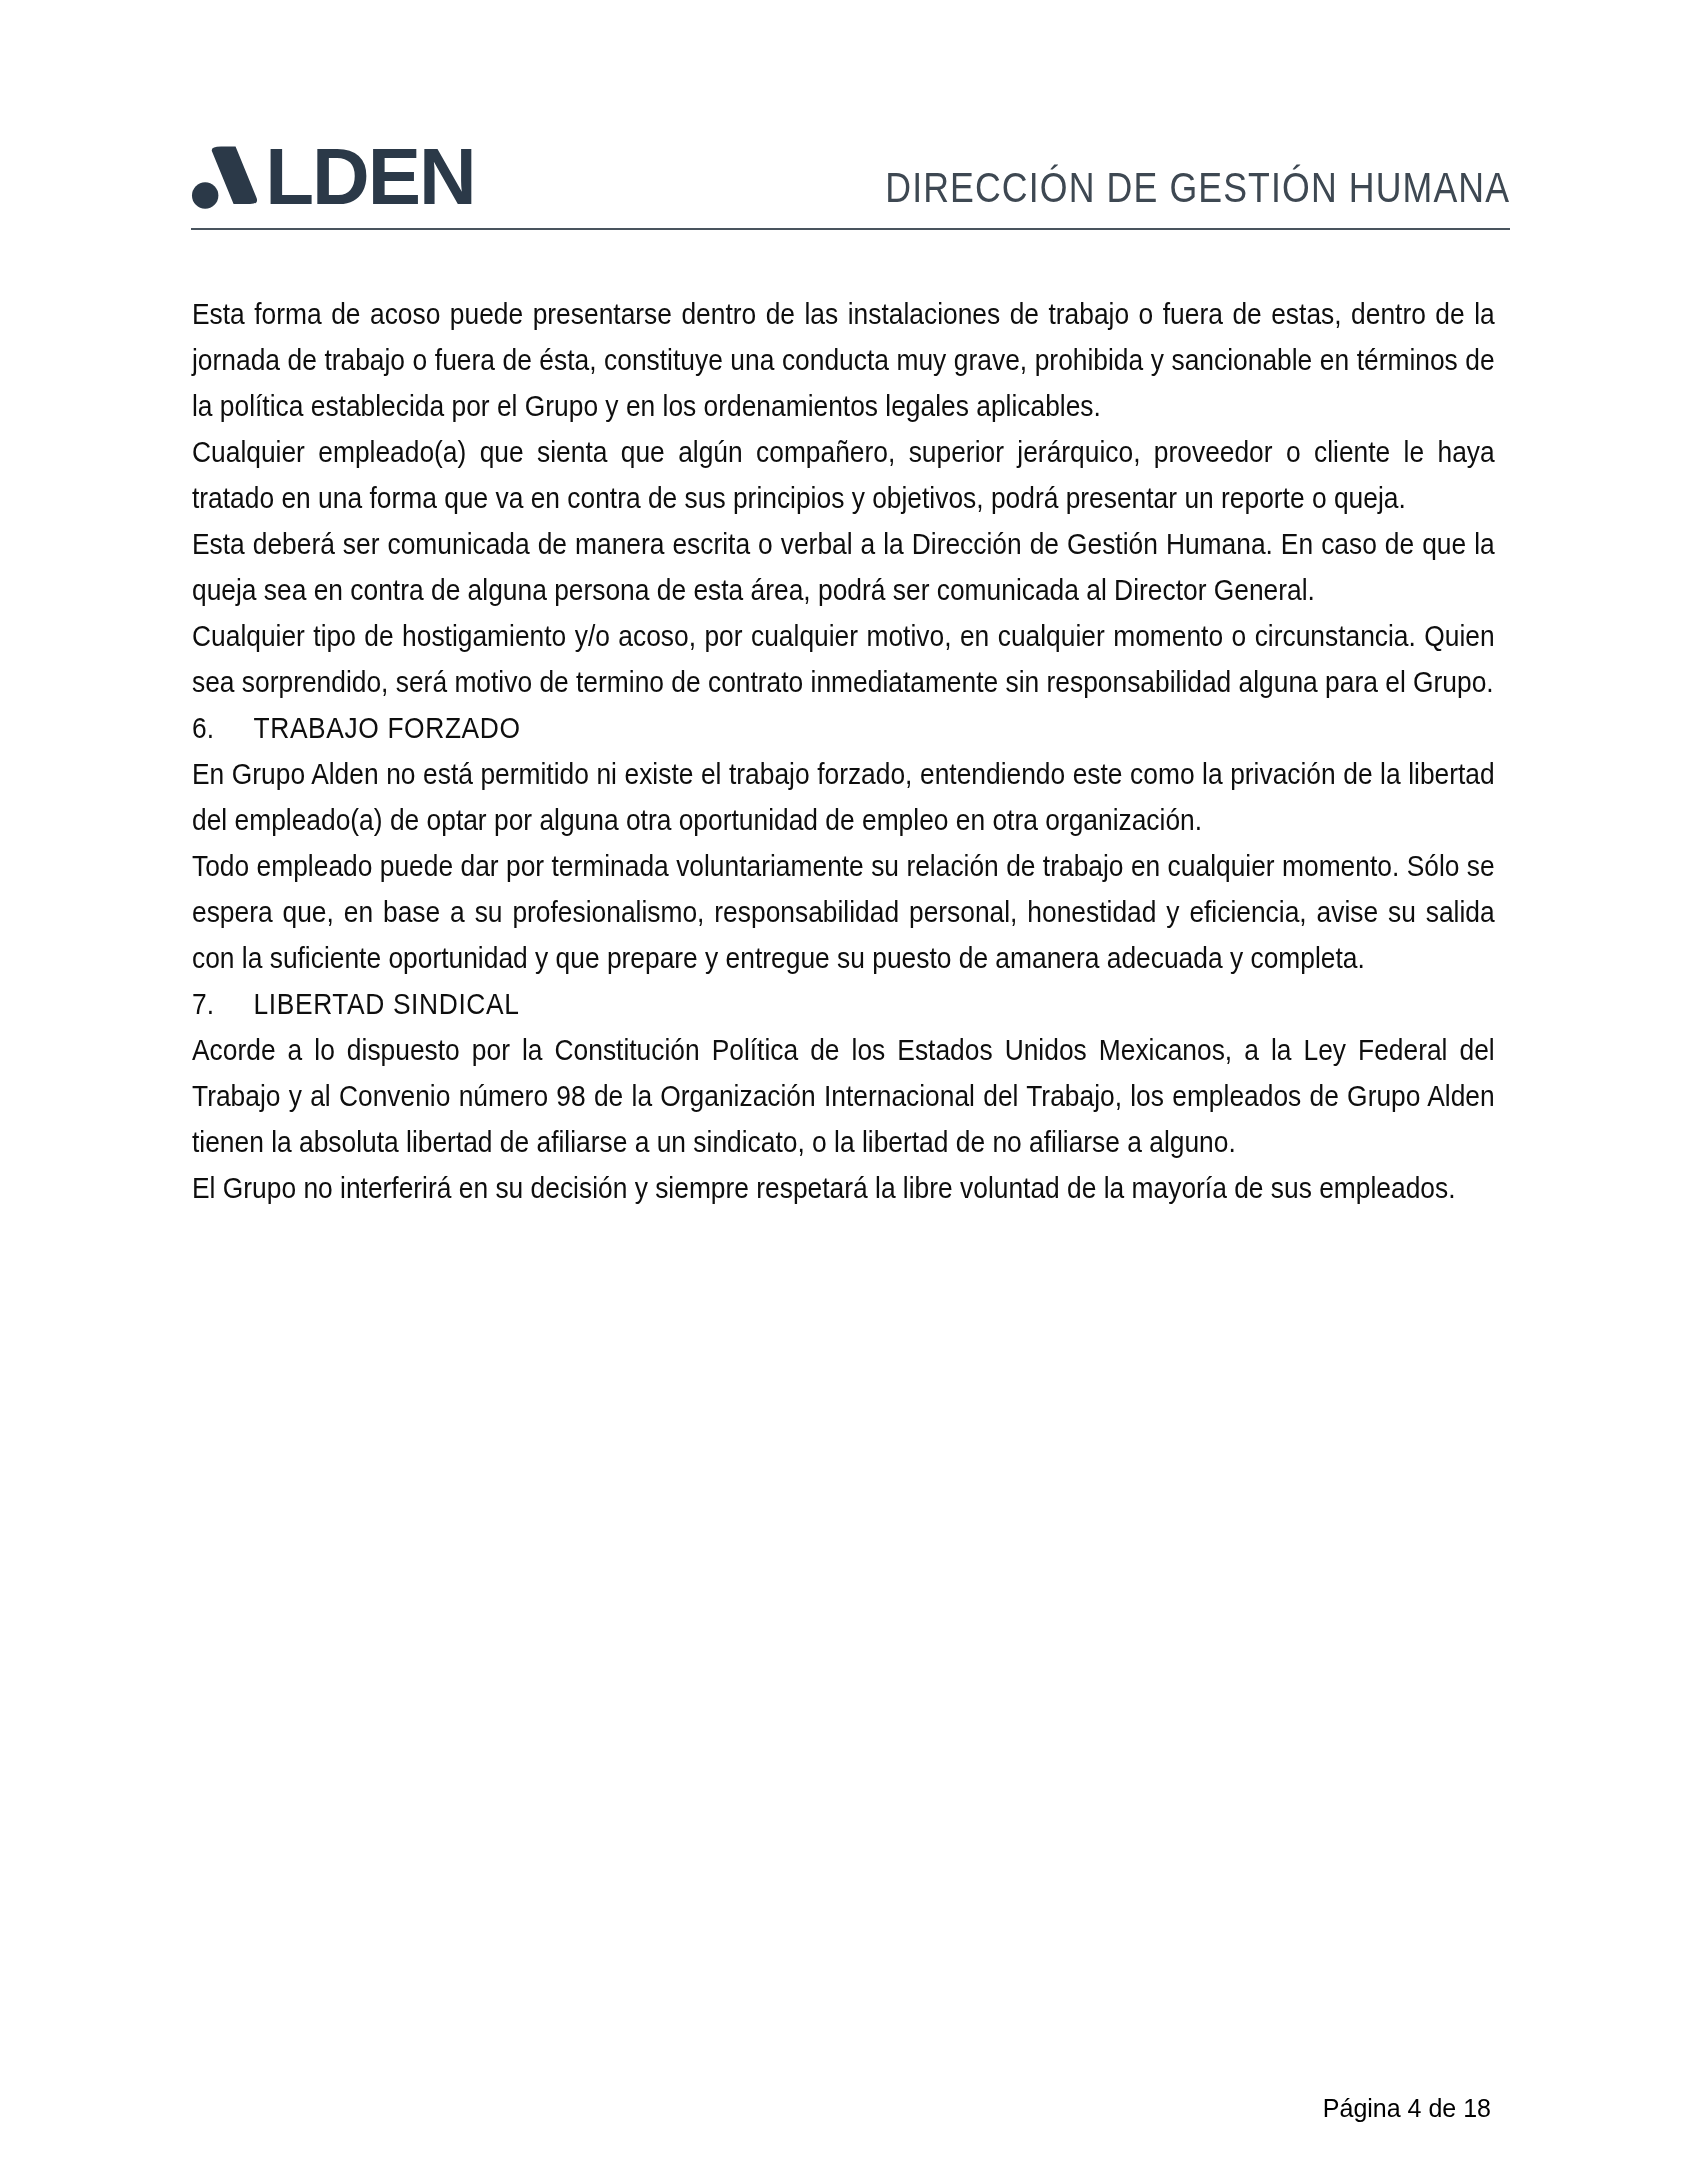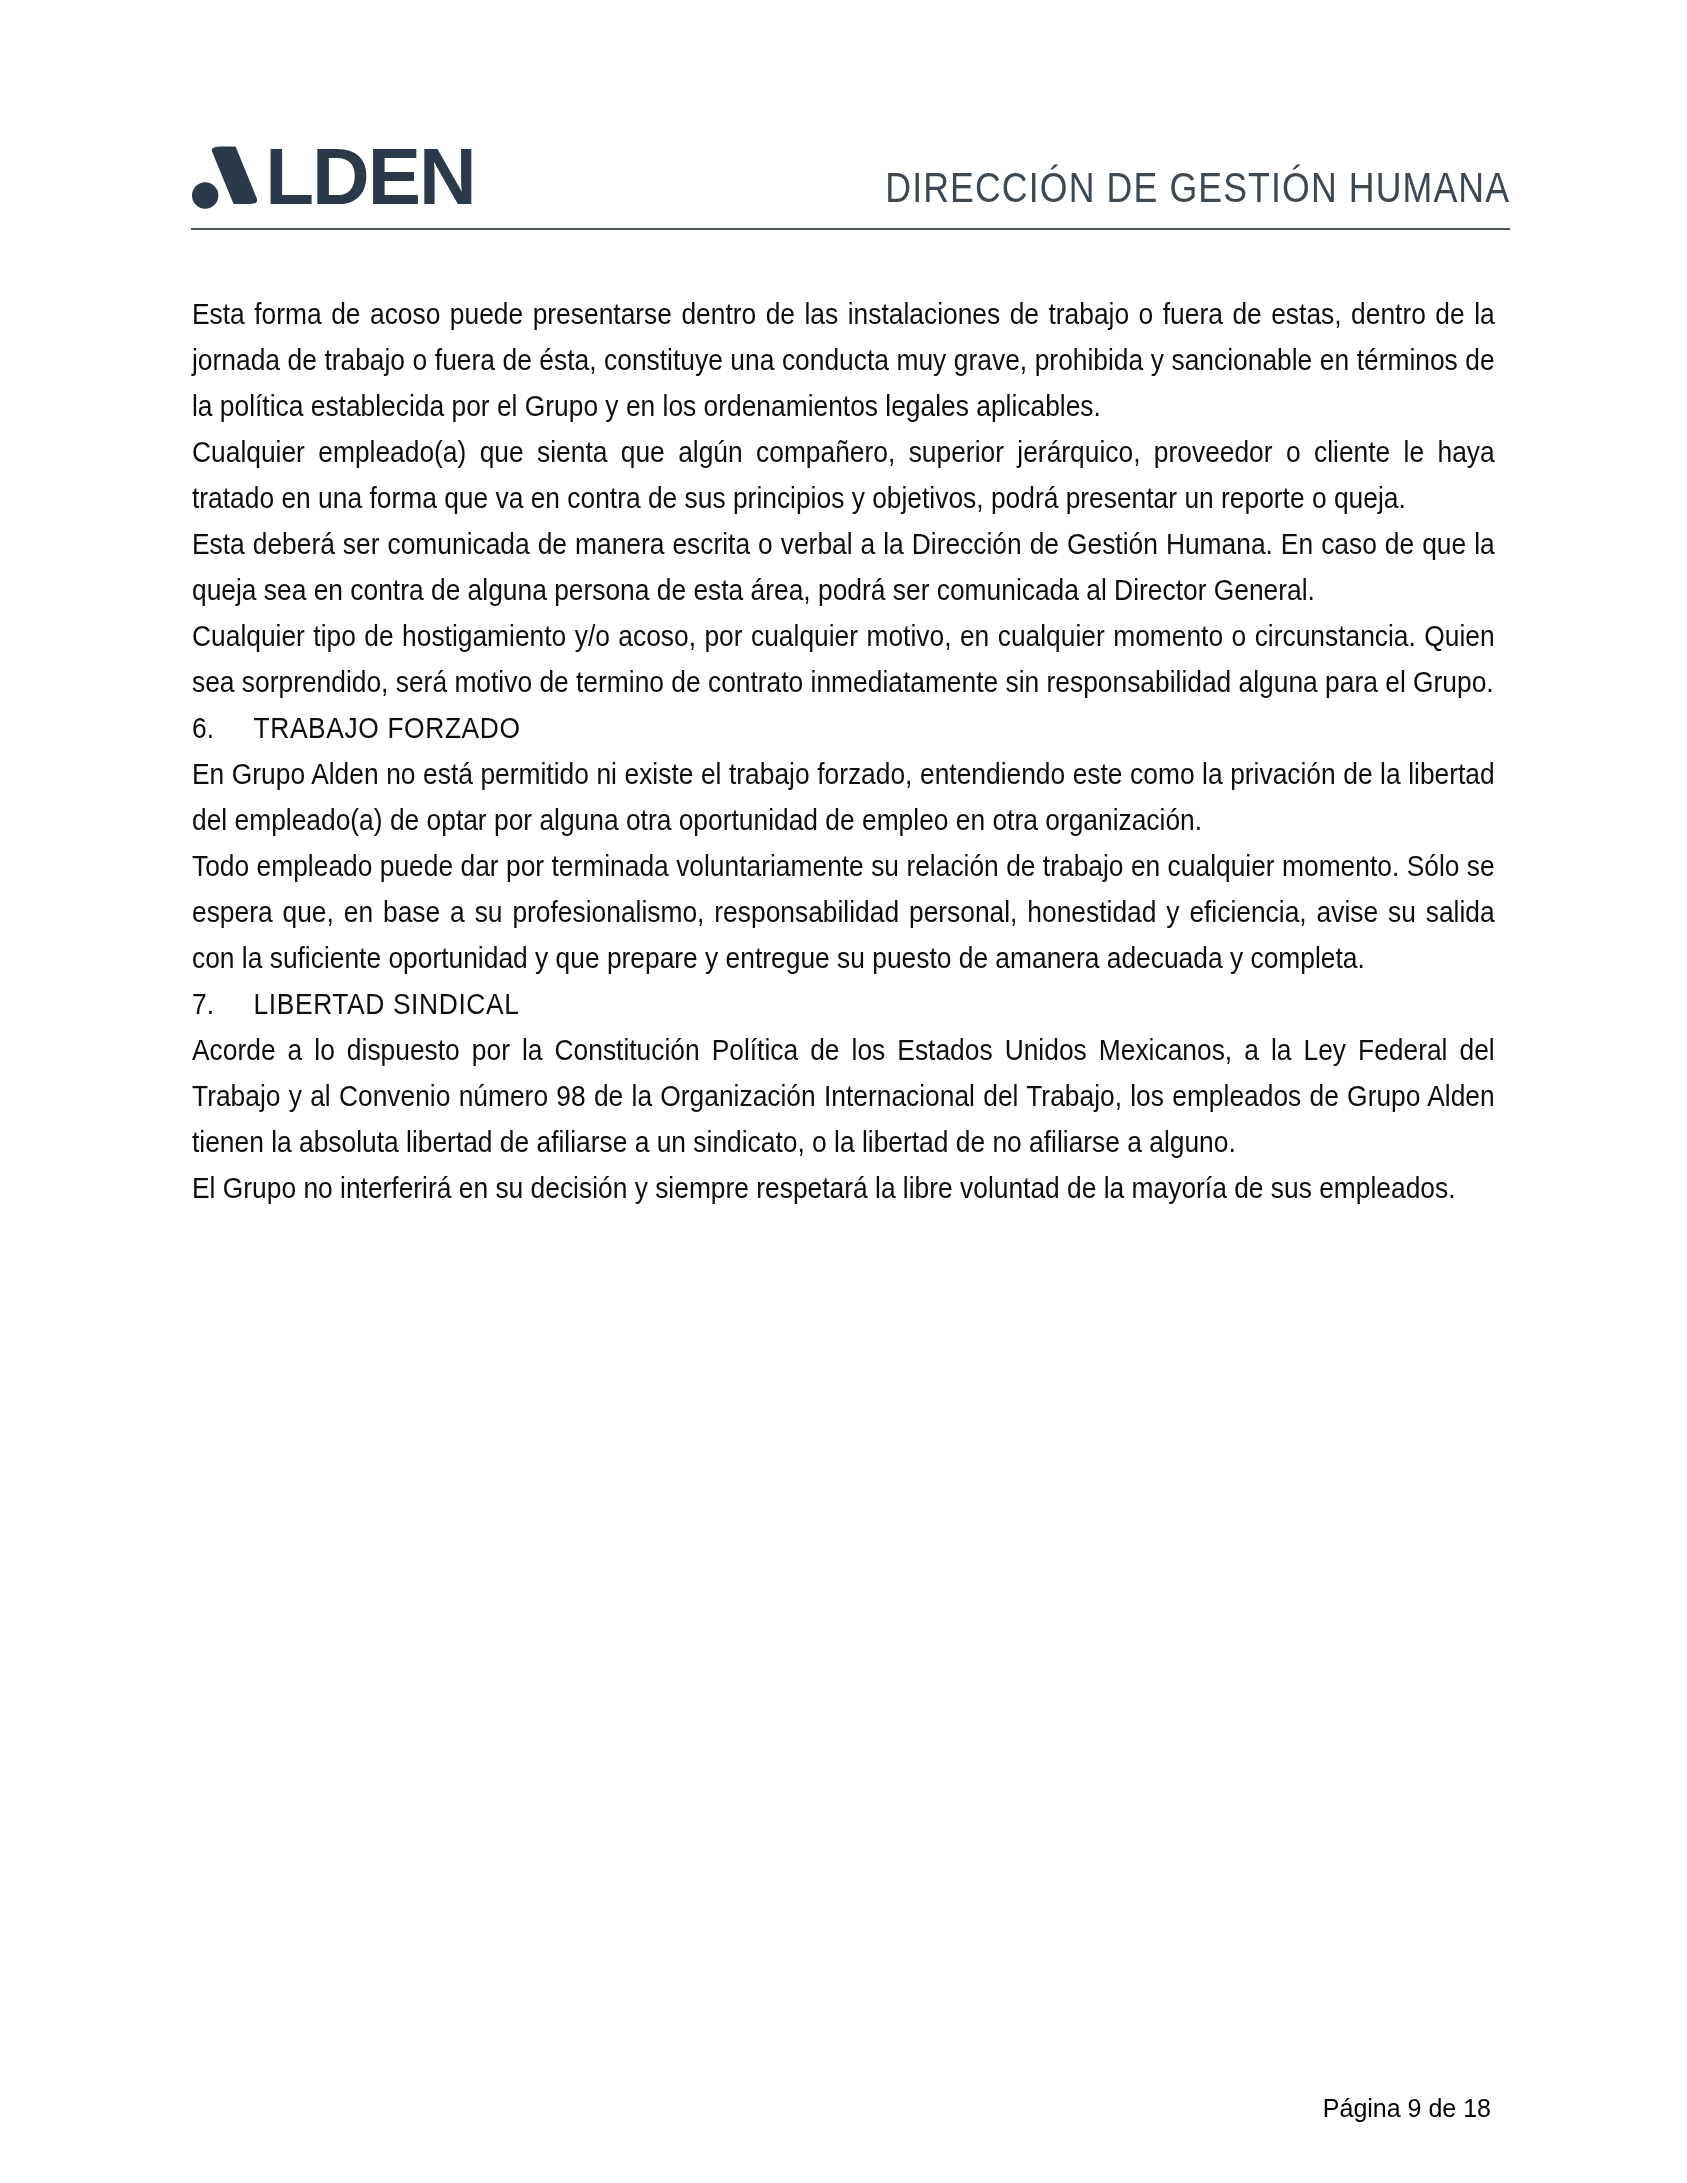--- a/index.html
+++ b/index.html
@@ -123,17 +123,17 @@
       <span class="sec-title">LIBERTAD SINDICAL</span>
     </div>
 
     <p class="indent-1 mb75">Acorde a lo dispuesto por la Constitución Política de los Estados Unidos Mexicanos, a la Ley Federal del Trabajo y al Convenio número 98 de la Organización Internacional del Trabajo, los empleados de Grupo Alden tienen la absoluta libertad de afiliarse a un sindicato, o la libertad de no afiliarse a alguno.</p>
 
     <p class="indent-1">El Grupo no interferirá en su decisión y siempre respetará la libre voluntad de la mayoría de sus empleados.</p>
 
   </main>
 
   <div class="footer">
-    <span>Página 9 de 18</span>
+    <span>Página 4 de 18</span>
   </div>
 
 </div>
 
 
 </body></html>

